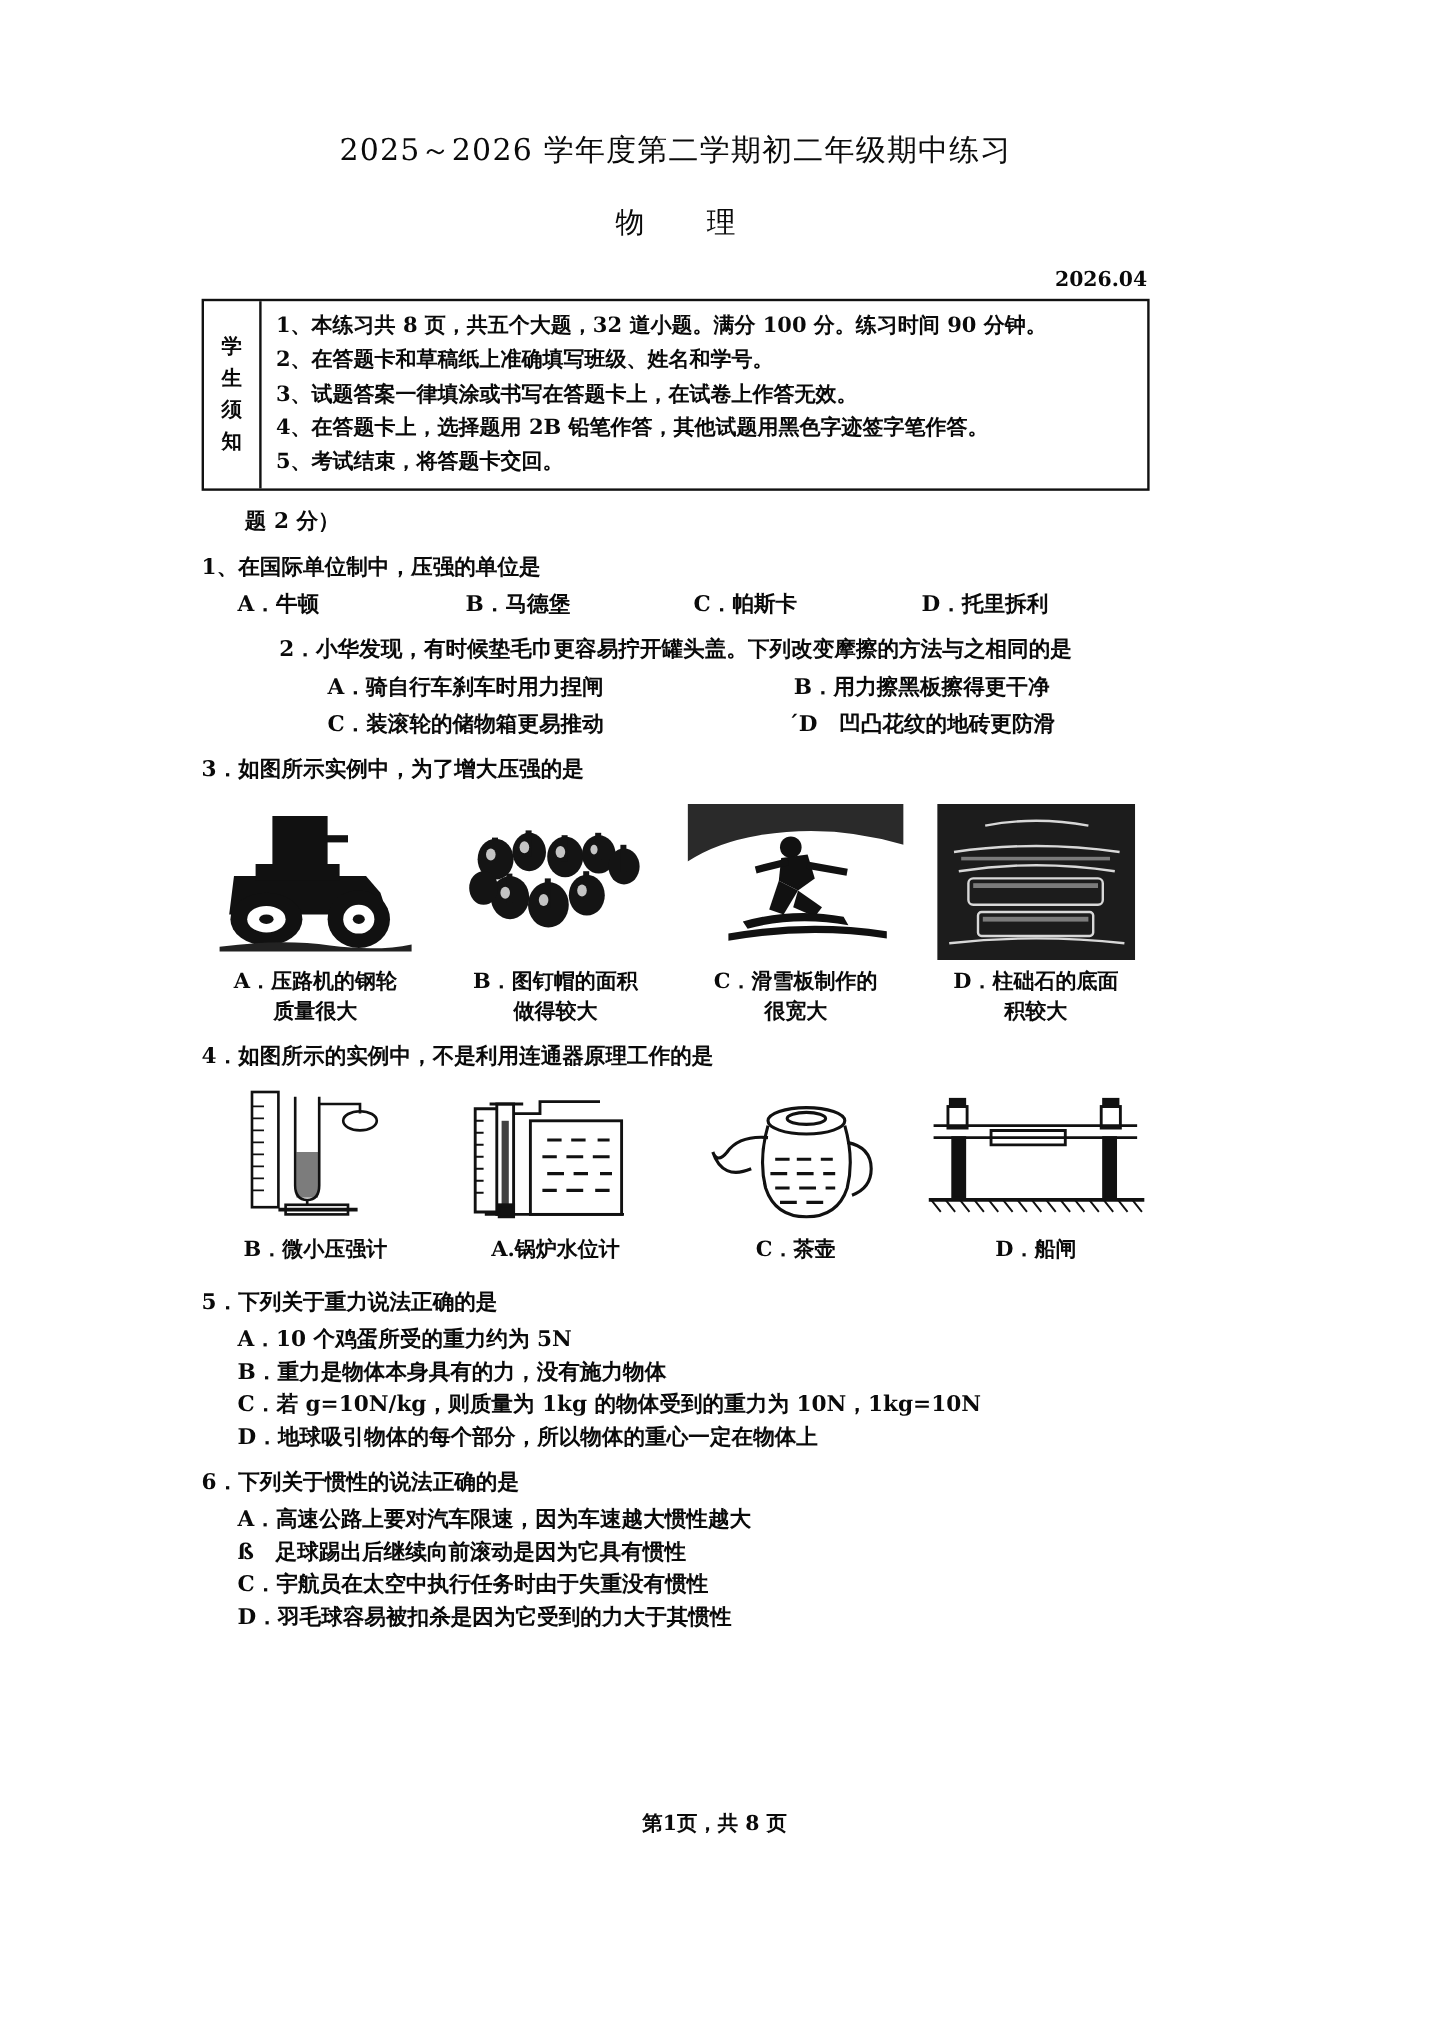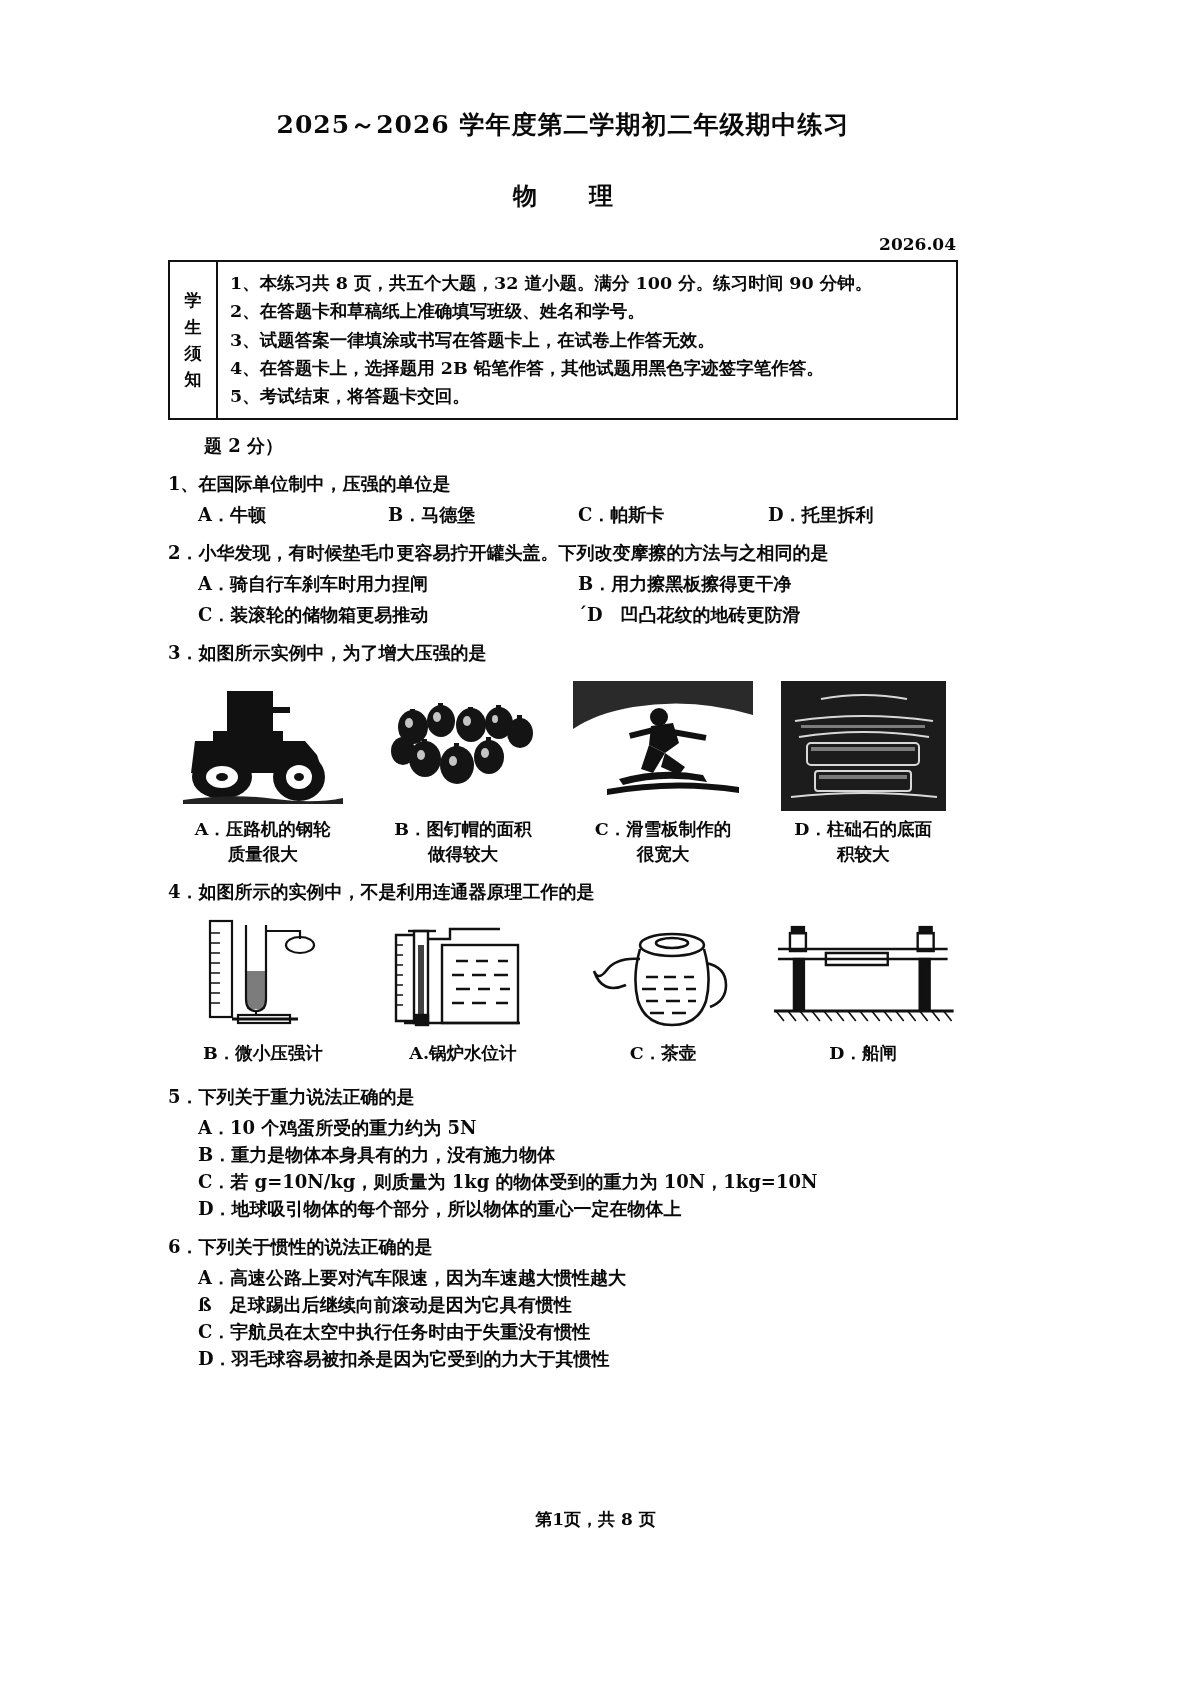--- a/index.html
+++ b/index.html
@@ -23,31 +23,31 @@
     position:absolute;
     left:168px;
     top:0;
     width:790px;
   }
 
   
   .doc-title{
     text-align:center;
     font-size:25px;
-    font-weight:bold;
+    font-weight:normal;
     letter-spacing:1px;
     margin-top:108px;
     font-family:"DejaVu Serif","Liberation Serif",serif;
   }
   .subject-title{
     text-align:center;
     font-size:24px;
-    font-weight:bold;
+    font-weight:normal;
     letter-spacing:14px;
-    margin-top:39px;
+    margin-top:28px;
     padding-left:14px;
   }
   .doc-date{
     text-align:right;
     font-size:17px;
     font-weight:bold;
     margin-top:22px;
     padding-right:2px;
   }
 
@@ -188,21 +188,21 @@
     <div class="opts">
       <div class="opt-row cols4">
         <div>A．牛顿</div>
         <div>B．马德堡</div>
         <div>C．帕斯卡</div>
         <div>D．托里拆利</div>
       </div>
     </div>
   </div>
 
-  <div class="q" style="">
+  <div class="q" style="text-align:center;">
     <span class="q-stem">2．小华发现，有时候垫毛巾更容易拧开罐头盖。下列改变摩擦的方法与之相同的是</span>
     <div class="opts">
       <div class="opt-row cols2">
         <div>A．骑自行车刹车时用力捏闸</div>
         <div>B．用力擦黑板擦得更干净</div>
       </div>
       <div class="opt-row cols2">
         <div>C．装滚轮的储物箱更易推动</div>
         <div>´D　凹凸花纹的地砖更防滑</div>
       </div>

